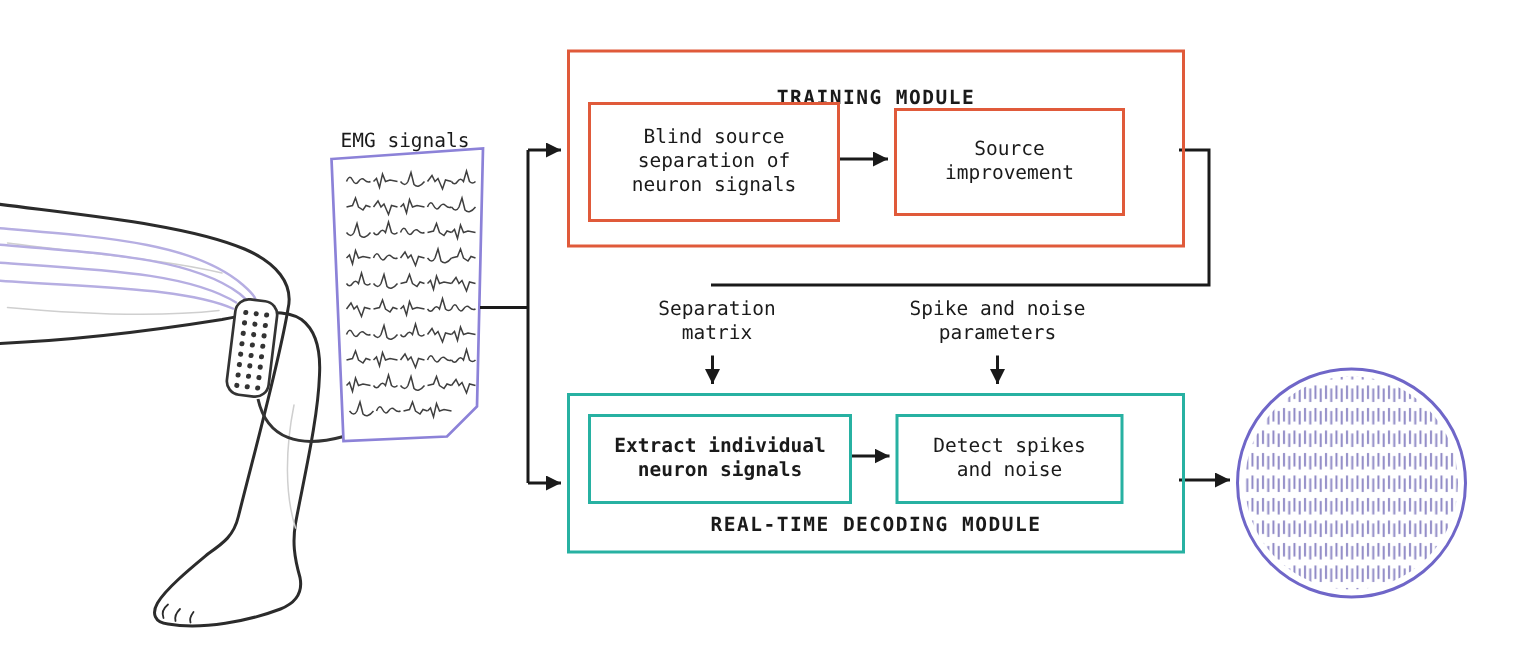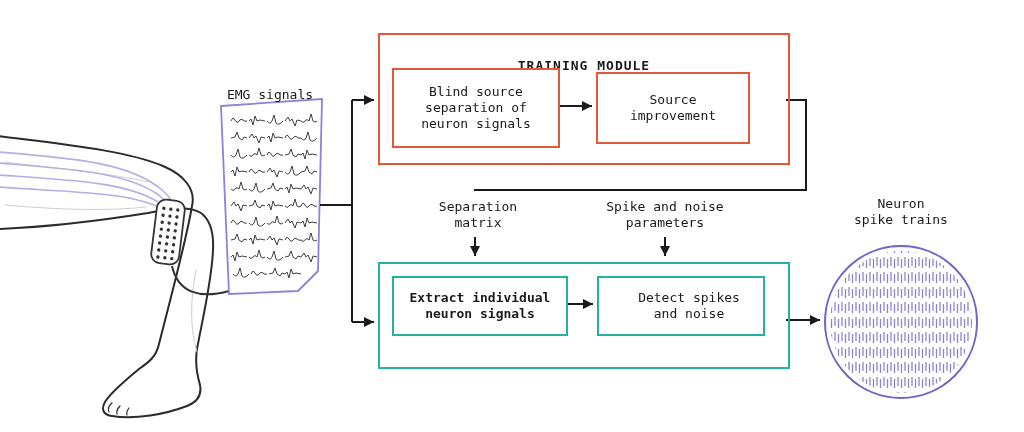--- a/index.html
+++ b/index.html
@@ -18,21 +18,21 @@
   .inner-box {
     position:absolute; border:2px solid #000; background:#fff;
     display:flex; align-items:center; justify-content:center;
     text-align:center; font-size:13px; line-height:16px; white-space:pre-line;
   }
   .training .inner-box { border-color:var(--training,#e05a3a); }
   .decoding .inner-box { border-color:var(--decoding,#27b1a2); }
   .box-blind   { left:12px;  top:33px; width:164px; height:76px; }
   .box-improve { left:216px; top:37px; width:150px; height:68px; }
   .box-extract { left:12px;  top:12px; width:172px; height:56px;font-weight:bold; }
-  .box-detect  { left:217px; top:12px; width:148px; height:56px;padding-left:16px; }
+  .box-detect  { left:217px; top:12px; width:148px; height:56px; }
   .emg-label    { left:218px; top:87px;  width:104px; }
   .sep-label    { left:418px; top:199px; width:120px; }
   .spike-label  { left:592px; top:199px; width:146px; }
   .output-label { left:836px; top:196px; width:130px; }
 </style>
 </head>
 <body>
 
 <div class="stage">
 
@@ -207,21 +207,20 @@
     <div class="inner-box box-improve">Source
 improvement</div>
   </div>
 
   <div class="lbl spike-label">Spike and noise
 parameters</div>
   <div class="lbl sep-label">Separation
 matrix</div>
 
   <div class="module decoding">
+    <div class="module-title">REAL-TIME DECODING MODULE</div>
     <div class="inner-box box-extract">Extract individual
 neuron signals</div>
     <div class="inner-box box-detect">Detect spikes
 and noise</div>
   </div>
 
-  <div class="lbl output-label">Neuron
-spike trains</div>
 </div>
 
 </body></html>

